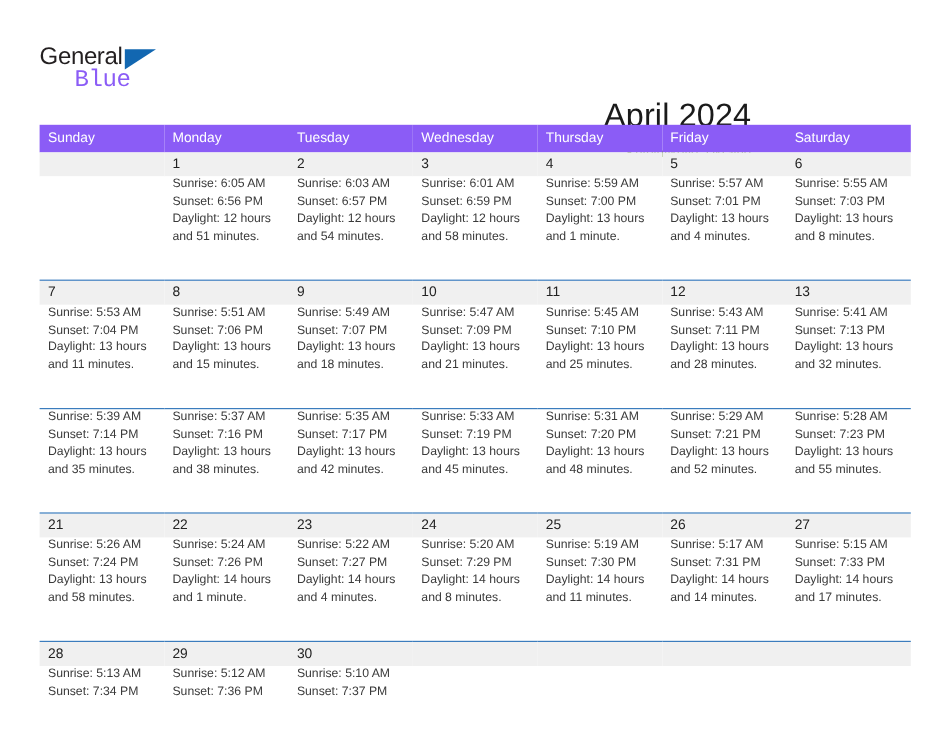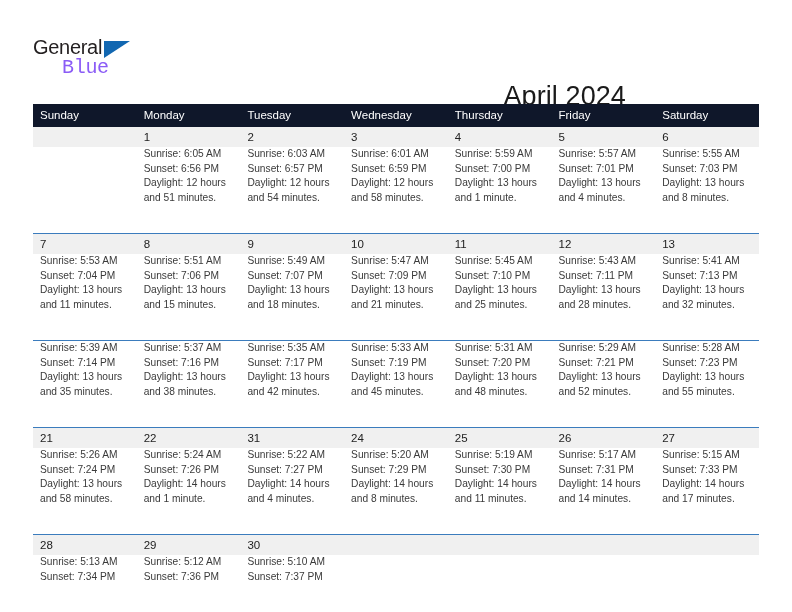--- a/index.html
+++ b/index.html
@@ -88,21 +88,21 @@
   
   .cal {
     position: absolute;
     left: 33px;
     top: 104px;
     width: 726px;
     border-collapse: collapse;
     table-layout: fixed;
   }
   .cal th {
-    background: #0f172a;
+    background: #8b5cf6;
     color: #ffffff;
     font-size: 11.5px;
     font-weight: normal;
     text-align: left;
     padding: 5px 0 5px 7px;
     height: 11px;
     line-height: 13px;
   }
   .cal td {
     vertical-align: top;
@@ -330,21 +330,21 @@
         </tr>
         <tr class="spacer-row">
           <td colspan="7"></td>
         </tr>
         <tr class="week-sep">
           <td colspan="7"></td>
         </tr>
         <tr class="daynum-row">
           <td>21</td>
           <td>22</td>
-          <td>31</td>
+          <td>23</td>
           <td>24</td>
           <td>25</td>
           <td>26</td>
           <td>27</td>
         </tr>
         <tr class="info-row">
           <td>
             <span class="info-line">Sunrise: 5:26 AM</span>
             <span class="info-line">Sunset: 7:24 PM</span>
             <span class="info-line">Daylight: 13 hours</span>

